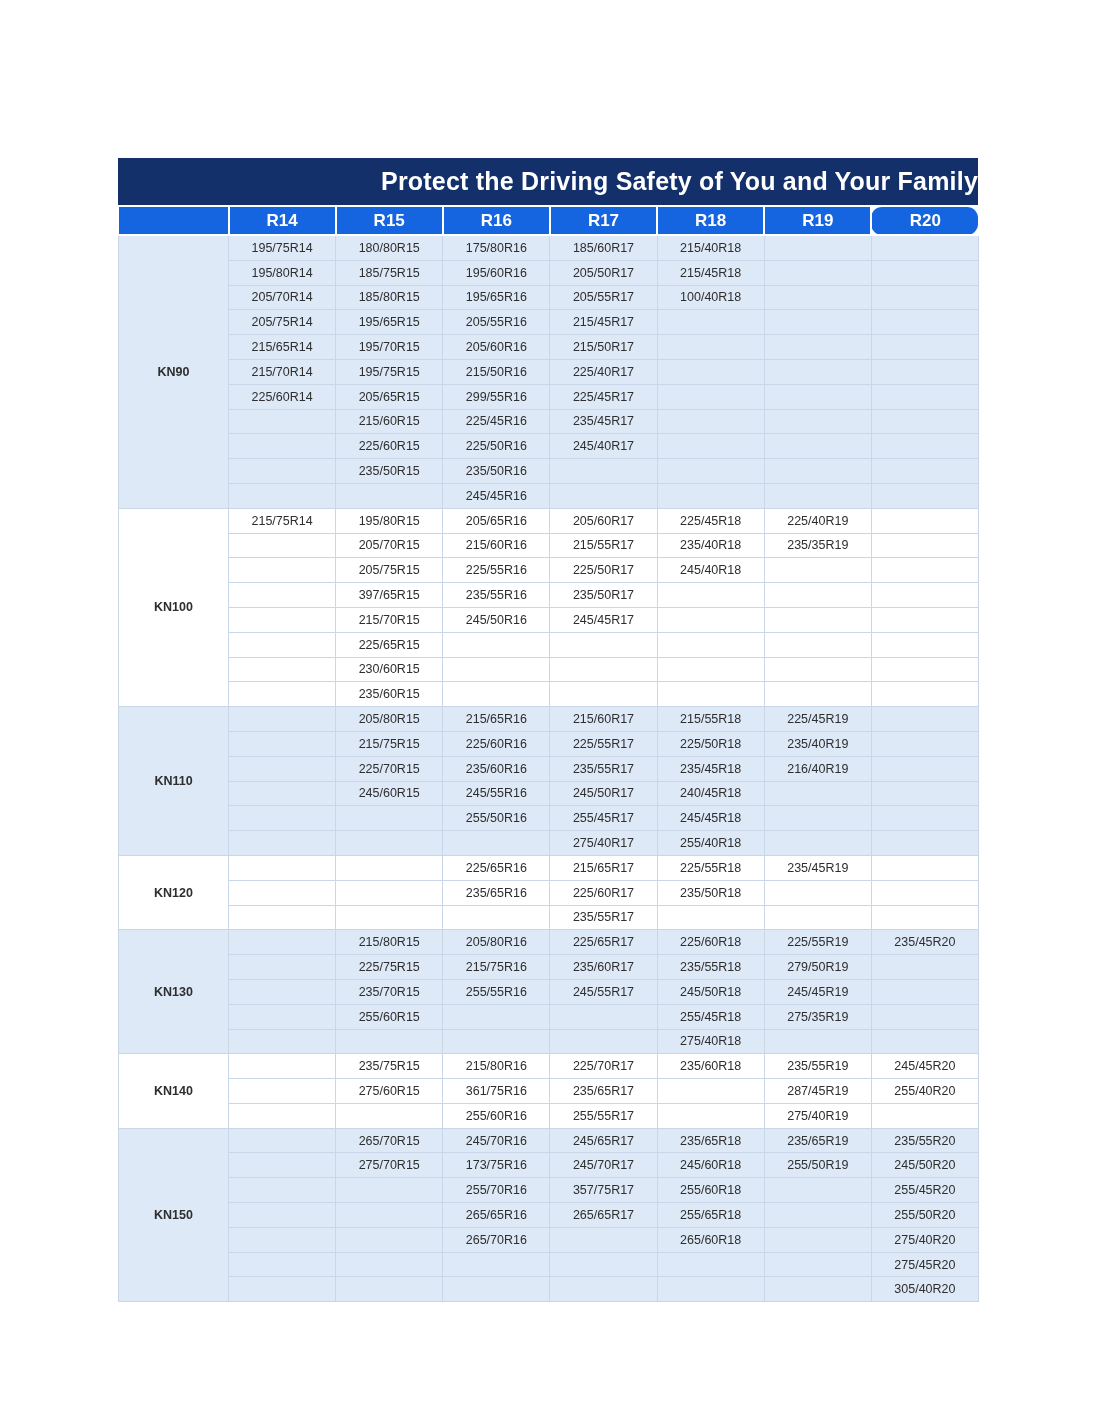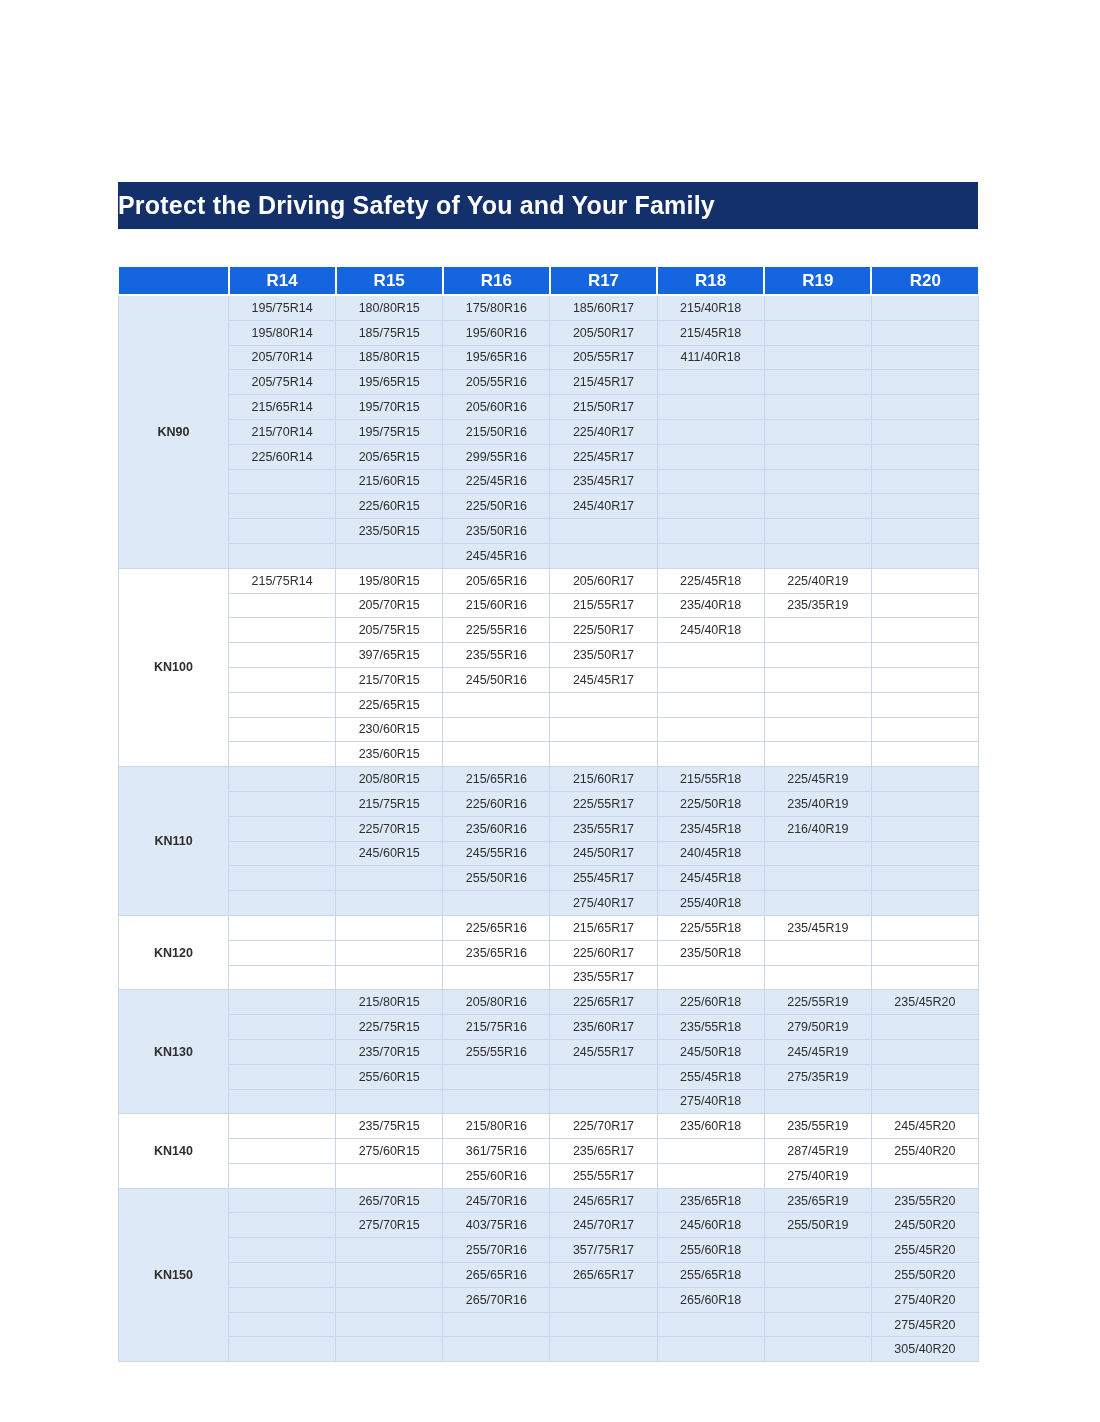--- a/index.html
+++ b/index.html
@@ -19,46 +19,44 @@
     position: absolute;
     left: 118px;
     top: 158px;
     width: 860px;
   }
   .title-bar {
     height: 47px;
     line-height: 47px;
     background: var(--title-bg, #13306b);
     color: var(--title-text, #ffffff);
-    text-align: left;
+    text-align: right;
     font-weight: bold;
     font-size: 25px;
     letter-spacing: 0.2px;
     border-bottom: 2px solid #ffffff;
-    margin-top: 24px;
   }
   table.size-grid {
     border-collapse: collapse;
     table-layout: fixed;
     width: 860px;
-    margin-top: 36px;
   }
   table.size-grid thead th {
     background: var(--header-bg, #1565e0);
     color: var(--header-text, #ffffff);
     font-weight: bold;
     font-size: 17px;
     height: 27px;
     border: 2px solid #ffffff;
     border-top: none;
     padding: 0;
     text-align: center;
   }
   table.size-grid thead th:first-child { border-left: none; }
-  table.size-grid thead th:last-child  { border-right: none; }
+  table.size-grid thead th:last-child  { border-right: none; border-radius: 11px; }
   table.size-grid td {
     border: 1px solid var(--grid-line, #c9d6e8);
     height: 23.8px;
     padding: 0;
     text-align: center;
     font-size: 12.5px;
     color: var(--cell-text, #2e2e2e);
     white-space: nowrap;
     overflow: hidden;
   }
@@ -119,21 +117,21 @@
             <td>205/50R17</td>
             <td>215/45R18</td>
             <td></td>
             <td></td>
           </tr>
           <tr class="band-blue">
             <td>205/70R14</td>
             <td>185/80R15</td>
             <td>195/65R16</td>
             <td>205/55R17</td>
-            <td>411/40R18</td>
+            <td>100/40R18</td>
             <td></td>
             <td></td>
           </tr>
           <tr class="band-blue">
             <td>205/75R14</td>
             <td>195/65R15</td>
             <td>205/55R16</td>
             <td>215/45R17</td>
             <td></td>
             <td></td>
@@ -438,21 +436,21 @@
             <td>265/70R15</td>
             <td>245/70R16</td>
             <td>245/65R17</td>
             <td>235/65R18</td>
             <td>235/65R19</td>
             <td>235/55R20</td>
           </tr>
           <tr class="band-blue">
             <td></td>
             <td>275/70R15</td>
-            <td>403/75R16</td>
+            <td>173/75R16</td>
             <td>245/70R17</td>
             <td>245/60R18</td>
             <td>255/50R19</td>
             <td>245/50R20</td>
           </tr>
           <tr class="band-blue">
             <td></td>
             <td></td>
             <td>255/70R16</td>
             <td>357/75R17</td>

